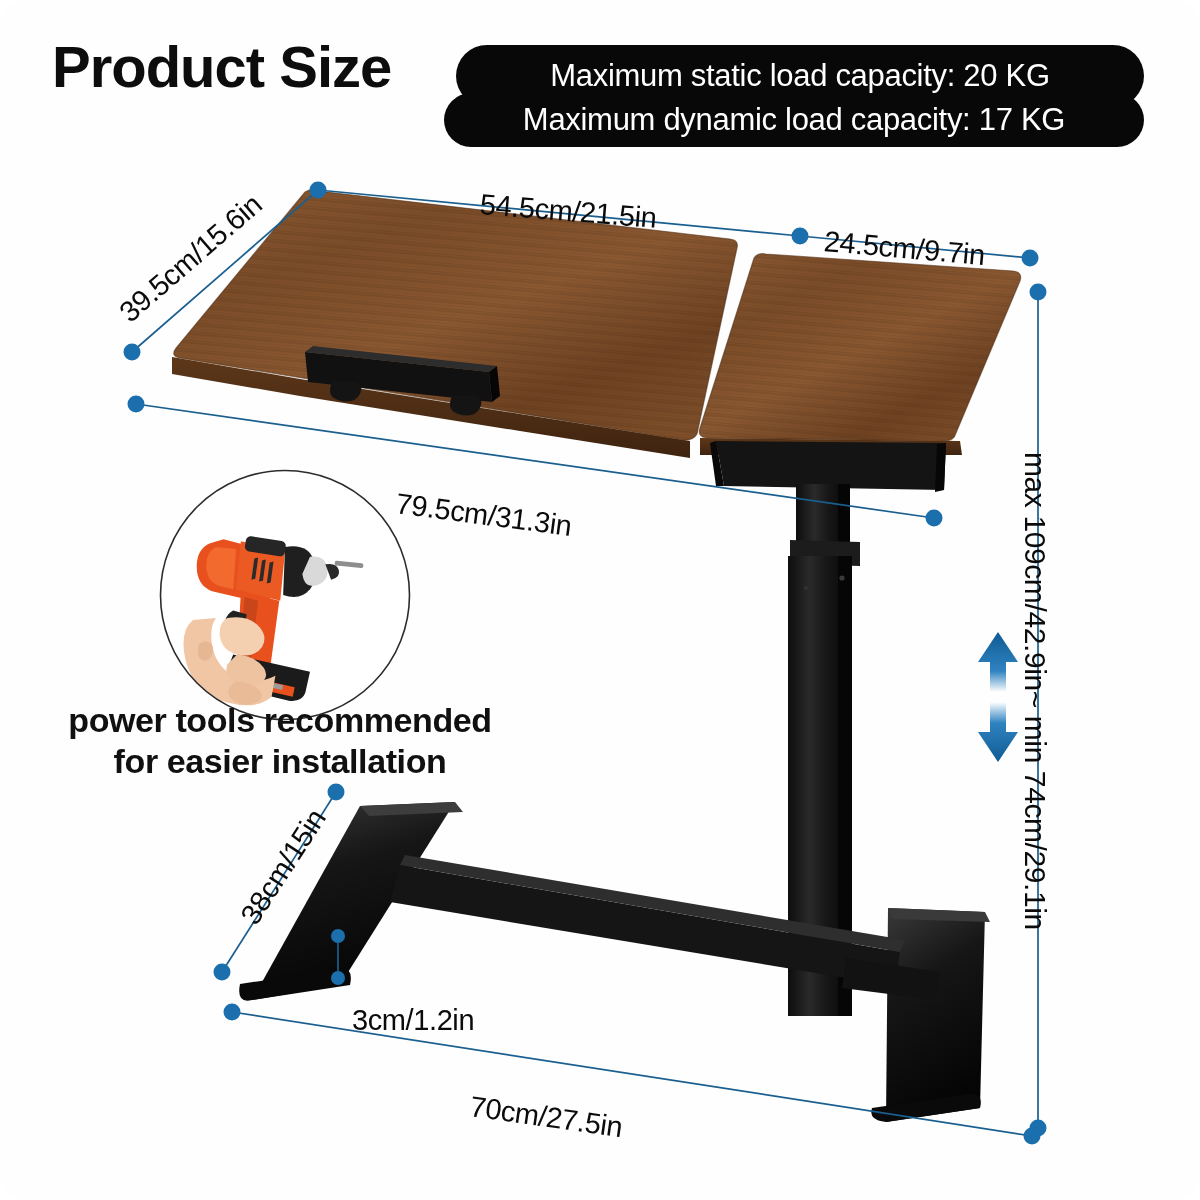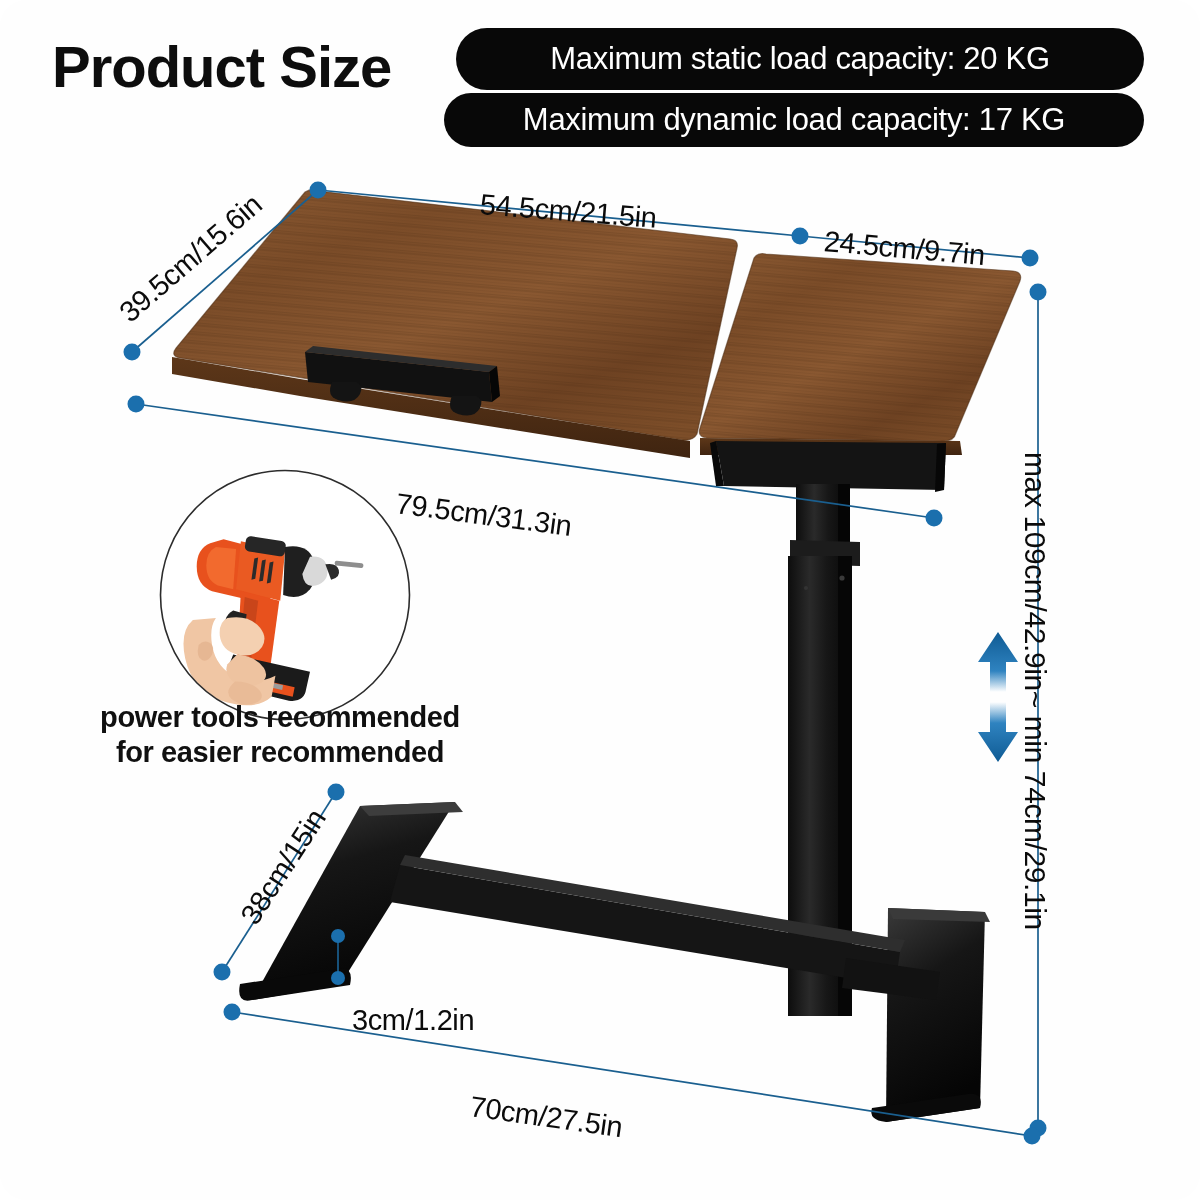--- a/index.html
+++ b/index.html
@@ -21,30 +21,30 @@
 
   
   .badge{
     position:absolute;
     background:#080808;color:#ffffff;
     border-radius:999px;
     display:flex;align-items:center;justify-content:center;
     font-size:31px;font-weight:400;letter-spacing:-0.3px;
     white-space:nowrap;
   }
-  #badge0{left:456px;top:28px;width:688px;height:62px;}
+  #badge0{left:456px;top:45px;width:688px;height:62px;}
   #badge1{left:444px;top:93px;width:700px;height:54px;}
   .dot{position:absolute;width:17px;height:17px;border-radius:50%;
        background:#1b6fad;transform:translate(-50%,-50%);}
   .dot.sm{width:14px;height:14px;}
   .dlabel{position:absolute;color:#0b0b0b;font-size:29px;font-weight:500;
           white-space:nowrap;transform-origin:0 50%;letter-spacing:-0.4px;}
   #drill-caption{
     position:absolute;left:40px;top:700px;width:480px;
-    text-align:center;font-size:29px;font-weight:600;color:#101010;
+    text-align:center;font-size:34px;font-weight:600;color:#101010;
     line-height:1.22;letter-spacing:-0.4px;
   }
 </style>
 </head>
 <body>
 
 <div id="stage">
 
   <div id="title">Product Size</div>
 
@@ -250,16 +250,16 @@
               transform-origin:0 0;font-size:30px;">max 109cm/42.9in~ min 74cm/29.1in</div>
 
   <div class="dlabel" style="left:248px;top:905px;transform:rotate(-57deg);">38cm/15in</div>
 
   <div class="dlabel" style="left:352px;top:1004px;">3cm/1.2in</div>
 
   <div class="dlabel" style="left:470px;top:1090px;transform:rotate(8deg);">70cm/27.5in</div>
 
   <div id="drill-caption">
     <div>power tools recommended</div>
-    <div>for easier recommended</div>
+    <div>for easier installation</div>
   </div>
 
 </div>
 
 </body></html>

